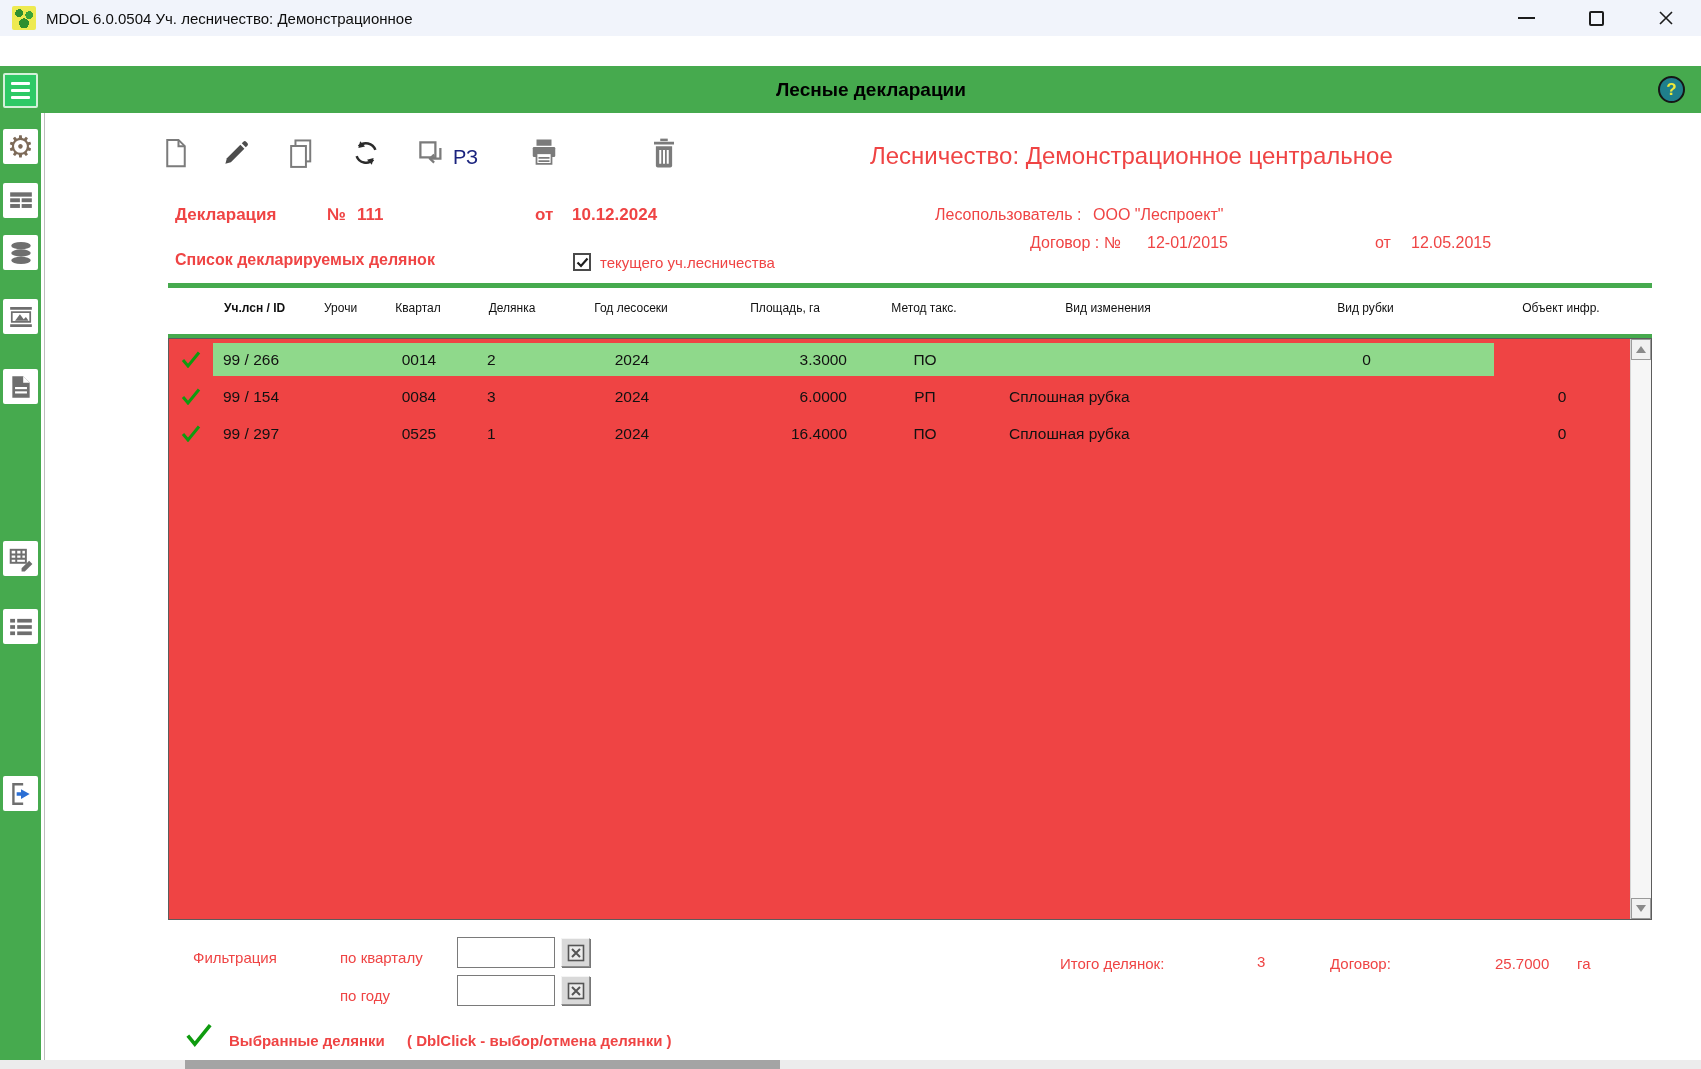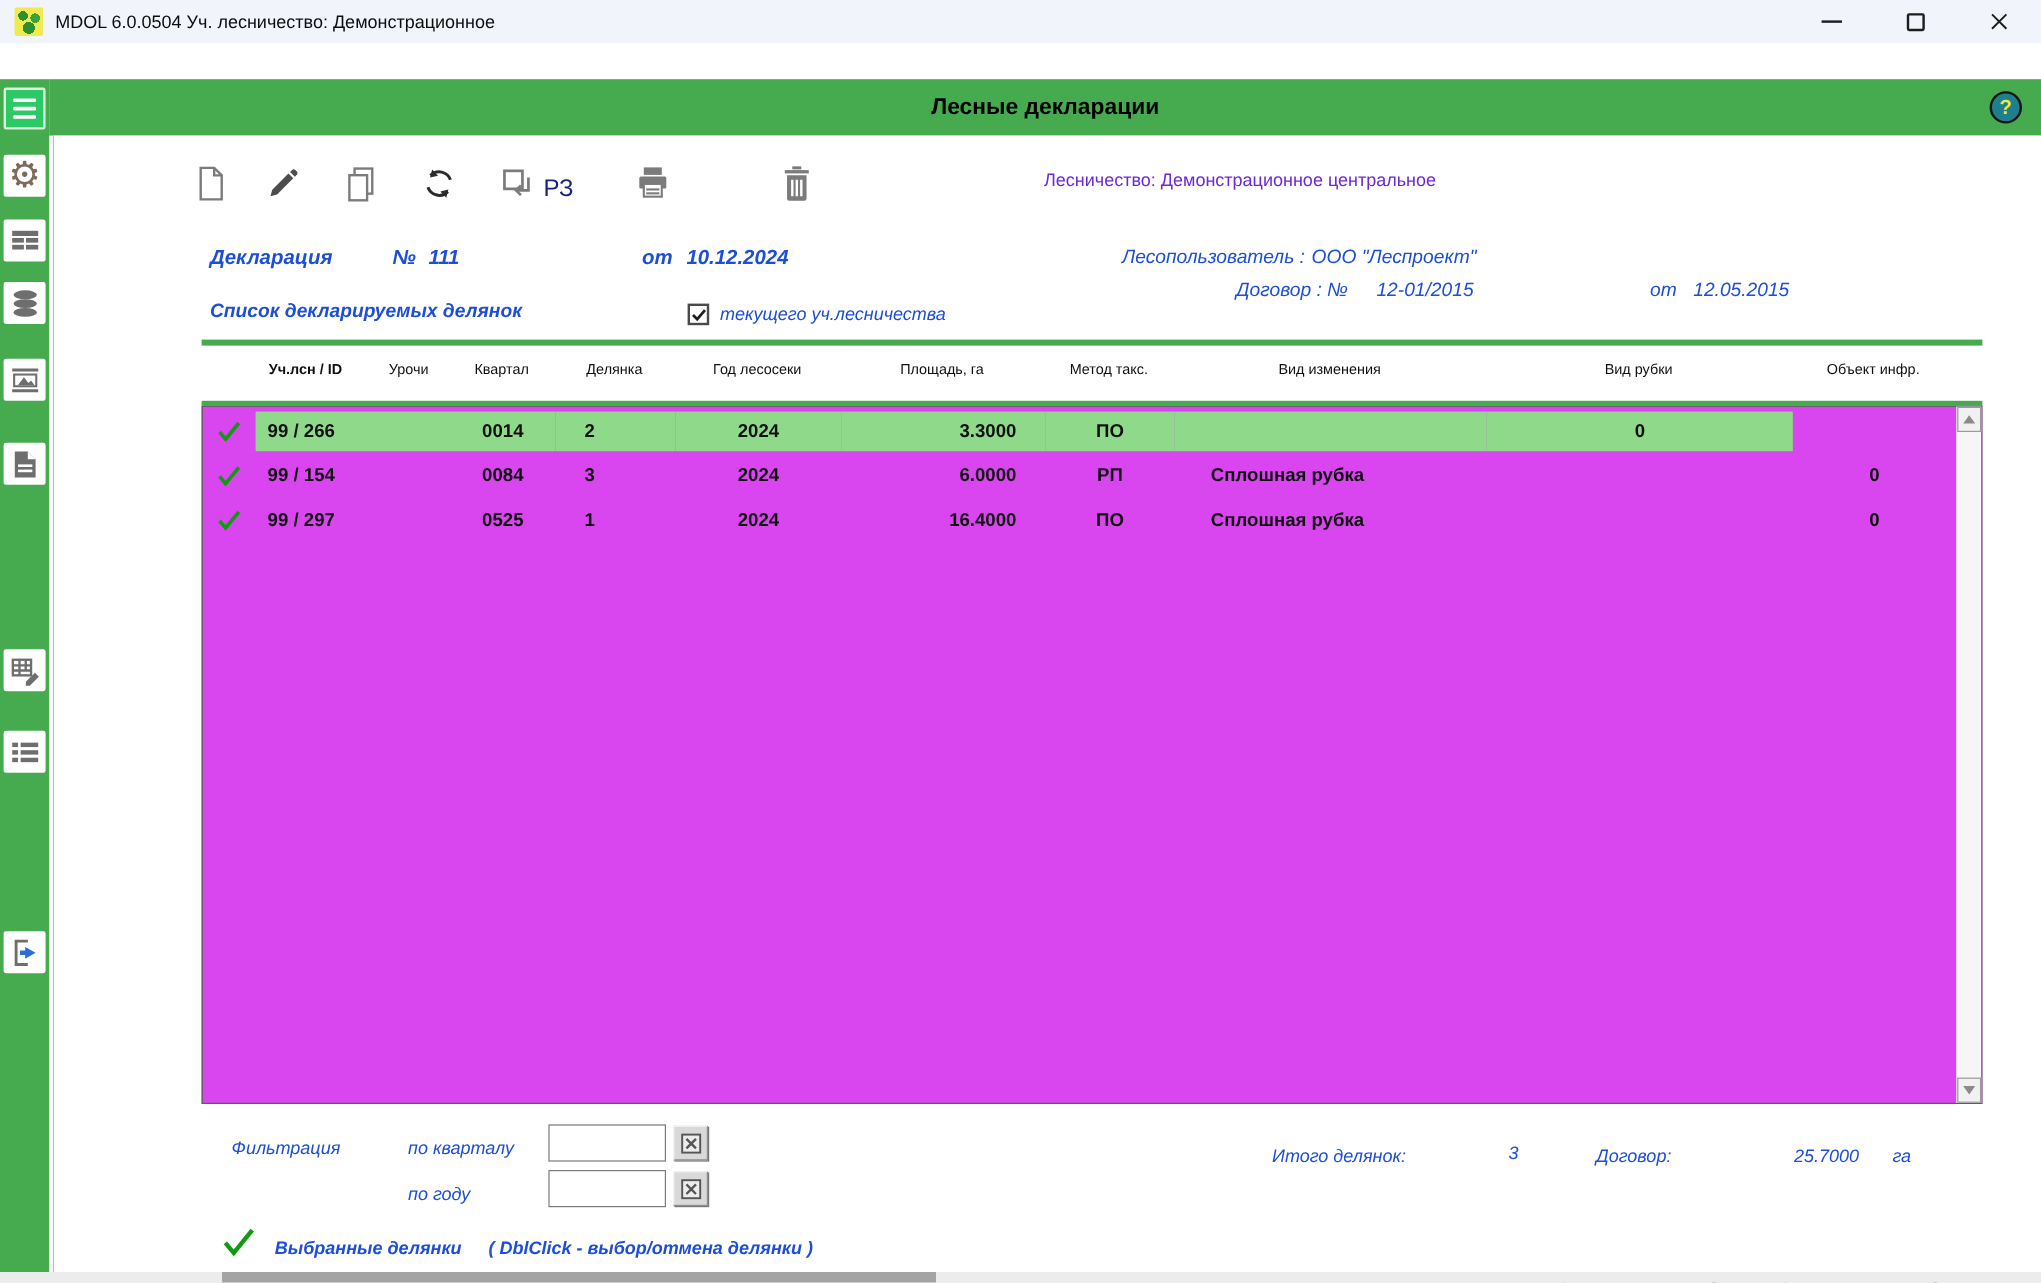--- a/index.html
+++ b/index.html
@@ -35,38 +35,38 @@
     background:#46aa4e; display:flex; align-items:center; justify-content:center; }
   .page-title { color:#000000; font-weight:bold; font-size:19px; }
   .help-badge { position:absolute; right:16px; top:10px; width:27px; height:27px; border-radius:50%;
     background:#1f7f8c; border:2px solid #161616; color:#efe93a; font-weight:bold; font-size:17px;
     display:flex; align-items:center; justify-content:center; cursor:pointer; }
   
   .content { position:absolute; left:44px; top:113px; width:1657px; height:947px;
     background:#fff; border-left:1px solid #bdbdbd; }
   .tico { position:absolute; top:25px; cursor:pointer; }
   .rz-label { position:absolute; left:408px; top:33px; font-size:20px; color:#1a237e; }
-  .forestry { position:absolute; left:825px; top:29px; font-size:15px; color:#6d28d9; }
-  .lbl { position:absolute; font-size:16px; color:#1d4ed8; white-space:nowrap;font-style:italic; }
+  .forestry { position:absolute; left:825px; top:29px; font-size:24px; color:#ef4444; }
+  .lbl { position:absolute; font-size:16px; color:#ef4444; white-space:nowrap; }
   .b  { font-weight:bold; }
   .f17 { font-size:17px; }
   .f15 { font-size:15px; }
   .checkbox { position:absolute; left:528px; top:140px; width:18px; height:18px;
     border:2px solid #4a4a4a; background:#fff; display:flex; align-items:center; justify-content:center; cursor:pointer; }
   .greenline { position:absolute; left:123px; top:170px; width:1484px; height:5px; background:#46aa4e; }
   
   .cols { display:grid; grid-template-columns:44px 112px 50px 88px 100px 138px 170px 108px 260px 255px 136px; }
   .thead { position:absolute; left:123px; top:178px; width:1461px; height:34px; align-items:center;
     font-size:12px; color:#101010; }
   .thead > div { white-space:nowrap; overflow:hidden; }
   .h-uch { padding-left:12px; font-weight:bold; }
   .h-c { text-align:center; }
   .tablebox { position:absolute; left:123px; top:221px; width:1484px;
     border-top:4px solid #46aa4e; }
-  .tbody { position:relative; height:582px; border:1px solid #5c5c5c; background:#d946ef; padding-top:2px;font-weight:bold; }
+  .tbody { position:relative; height:582px; border:1px solid #5c5c5c; background:#ef4444; padding-top:2px; }
   .trow { width:1461px; height:37px; align-items:center; font-size:15.5px; cursor:pointer; }
   .trow .cell { height:33px; display:flex; align-items:center; white-space:nowrap; }
   .trow.selected .cell:not(.c-check) { background:#8fd98b; }
   .c-check { justify-content:center; }
   .c-uch { padding-left:10px; }
   .c-kv  { justify-content:center; }
   .c-del { padding-left:24px; }
   .c-god { justify-content:center; }
   .c-plo { justify-content:flex-end; padding-right:24px; }
   .c-met { justify-content:center; }

